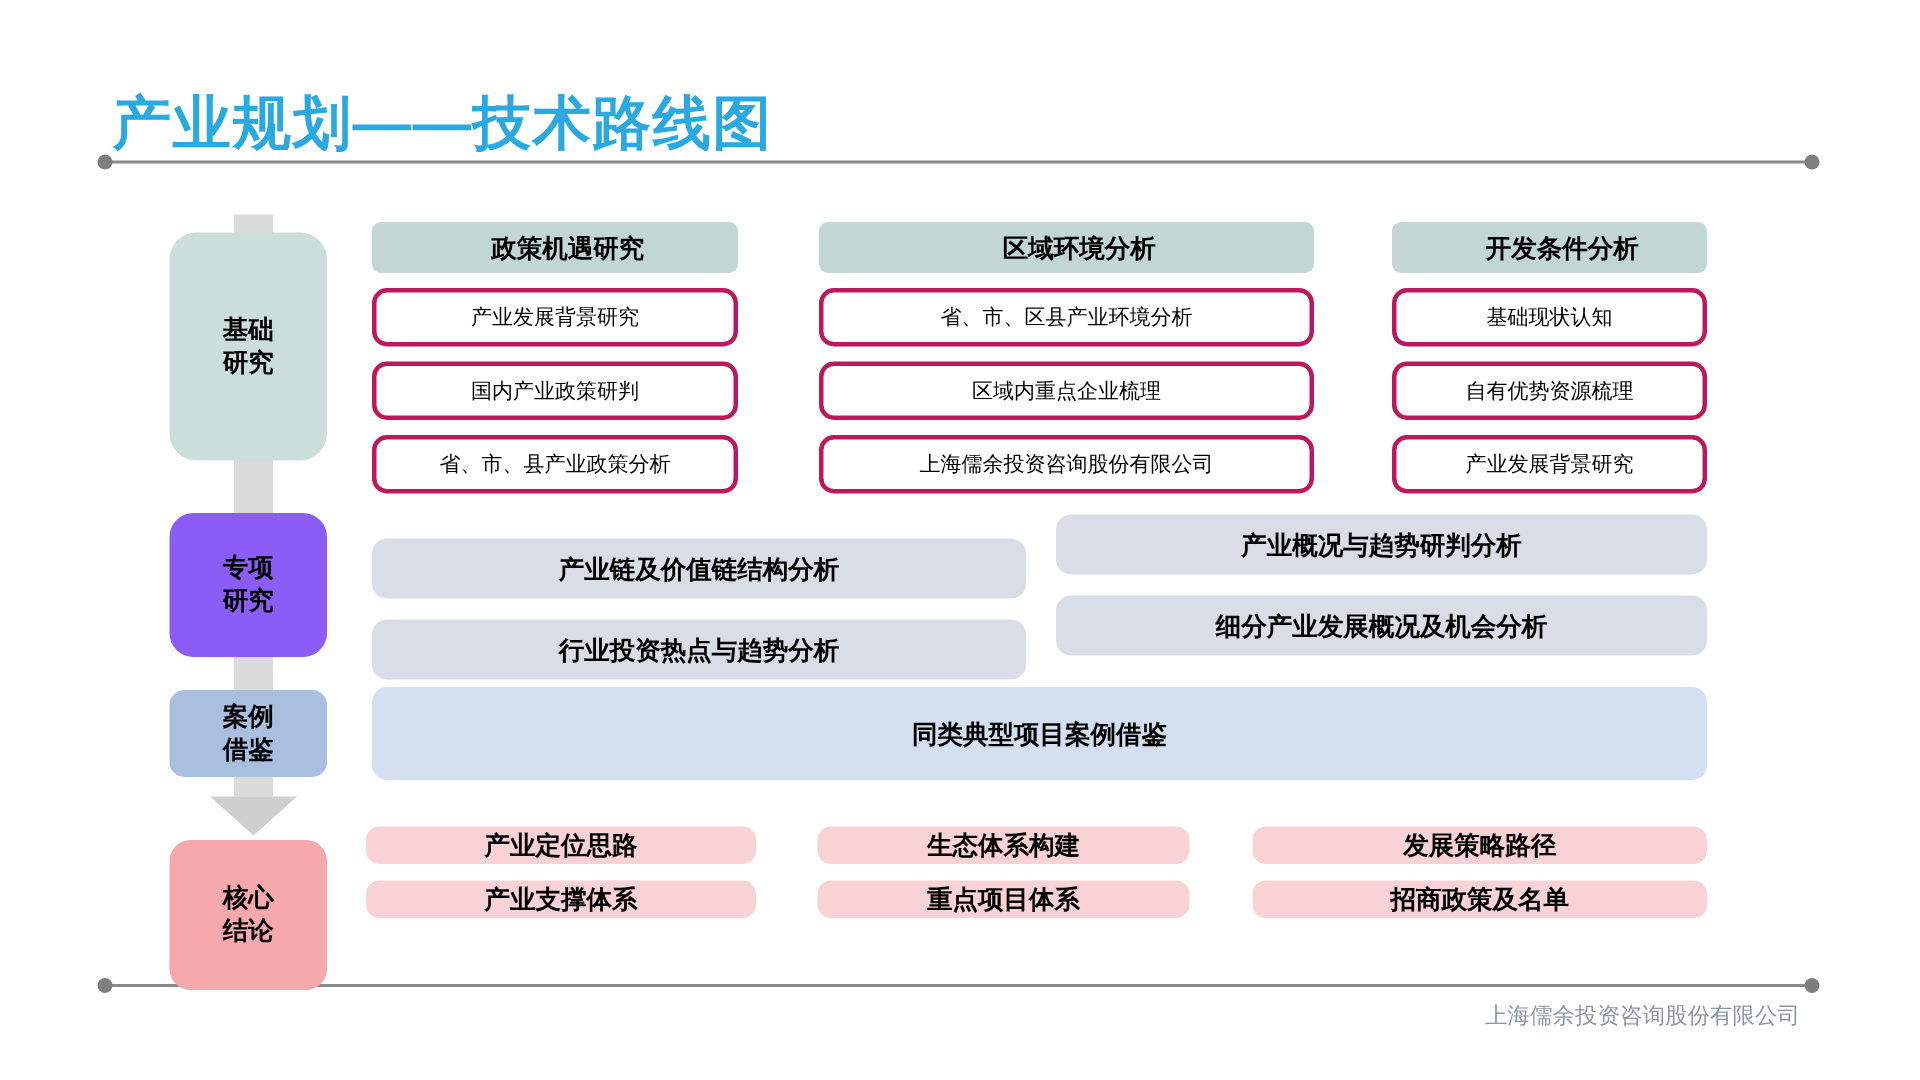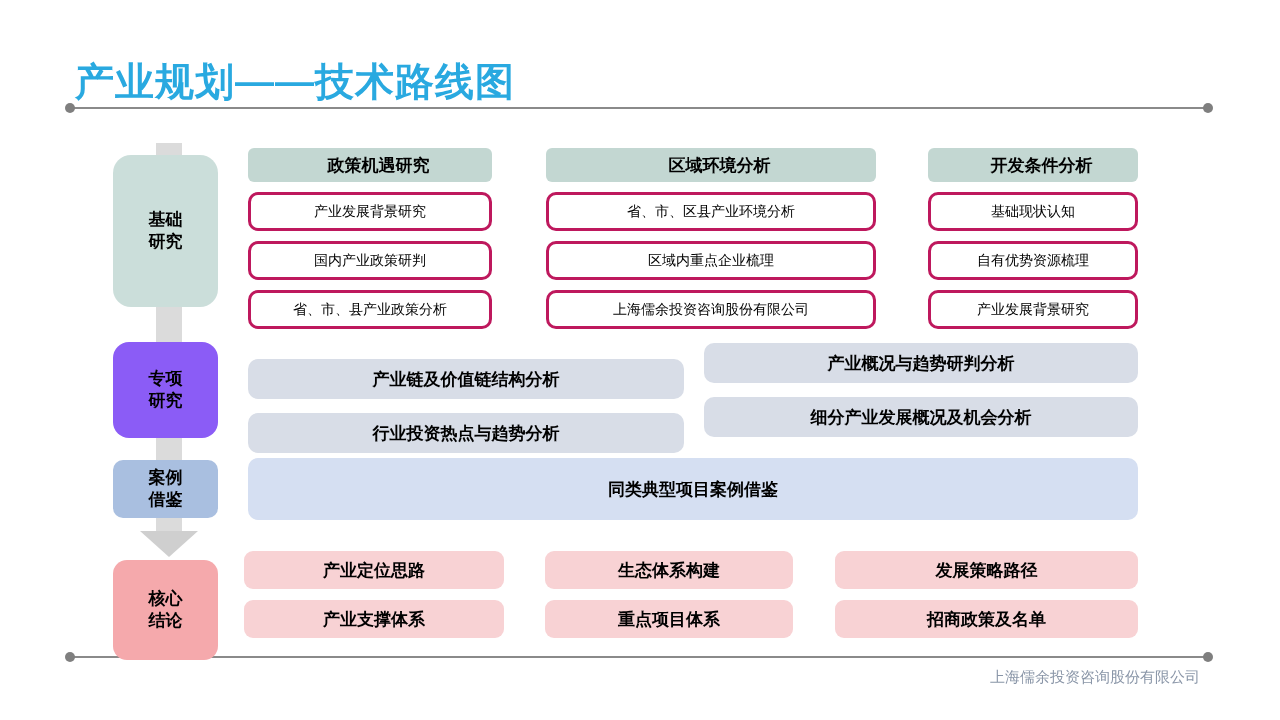--- a/index.html
+++ b/index.html
@@ -80,21 +80,21 @@
     display:flex; align-items:center; justify-content:center;
     font-size:17px; font-weight:bold;
   }
 
   
   .ccol { position:absolute; top:551px; display:flex; flex-direction:column; gap:11px; }
   .ccol-0 { left:244px; width:260px; }
   .ccol-1 { left:545px; width:248px; }
   .ccol-2 { left:835px; width:303px; }
   .cbox {
-    height:38px; background:#F8D2D4; border-radius:9px;
+    height:25px; background:#F8D2D4; border-radius:9px;
     display:flex; align-items:center; justify-content:center;
     font-size:17px; font-weight:bold;
   }
 
   .footer-company {
     position:absolute; right:80px; top:668px;
     font-size:15px; color:#8A96A8;
   }
 </style>
 </head>

